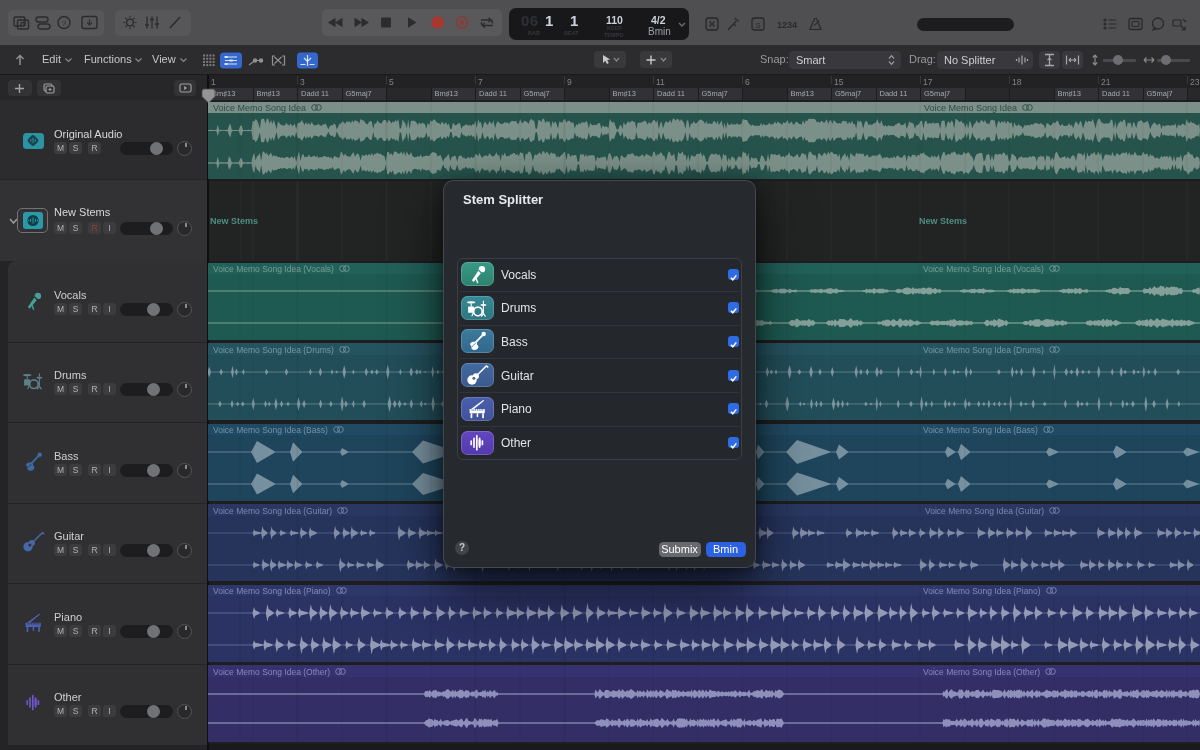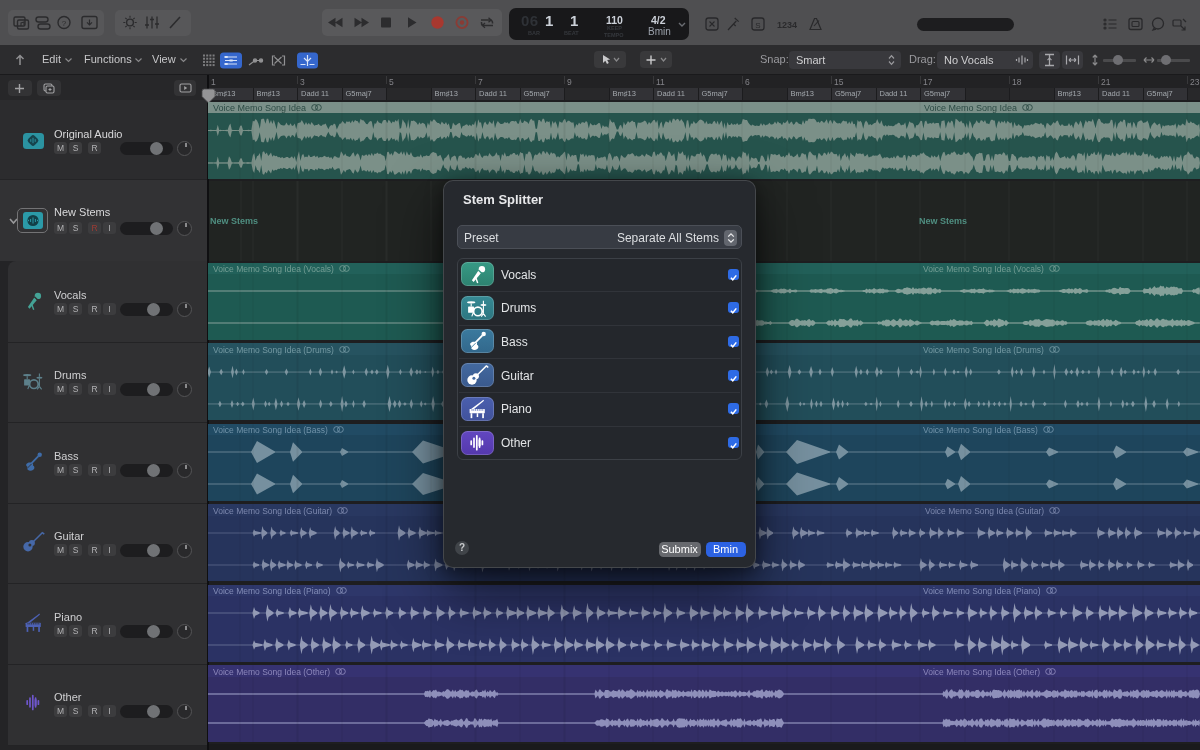--- a/index.html
+++ b/index.html
@@ -168,21 +168,21 @@
       </svg>
  <span class="abs" style="left:200px;top:8px">Snap:</span>
  <div class="abs" style="left:229px;top:6px;width:112px;height:18px;background:#39393d;border-radius:4px;color:#cfcfd1">
    <span class="abs" style="left:7px;top:2.5px">Smart</span>
    <svg class="abs" style="left:98px;top:3px" width="9" height="12" viewBox="0 0 9 12">
           <path d="M2 4.5 l2.5-2.8 2.5 2.8 M2 7.5 l2.5 2.8 2.5-2.8" stroke="#9a9a9e" stroke-width="1.2" fill="none"></path>
         </svg>
  </div>
  <span class="abs" style="left:349px;top:8px">Drag:</span>
  <div class="abs" style="left:377px;top:6px;width:96px;height:18px;background:#39393d;border-radius:4px;color:#cfcfd1">
-   <span class="abs" style="left:7px;top:2.5px">No Vocals</span>
+   <span class="abs" style="left:7px;top:2.5px">No Splitter</span>
    <svg class="abs" style="left:83px;top:3px" width="9" height="12" viewBox="0 0 9 12">
           <path d="M2 4.5 l2.5-2.8 2.5 2.8 M2 7.5 l2.5 2.8 2.5-2.8" stroke="#9a9a9e" stroke-width="1.2" fill="none"></path>
         </svg>
  </div>
  <div class="abs" style="left:452px;top:6px;width:20px;height:18px;background:#39393d;border-radius:4px"></div>
  <svg class="abs" style="left:455px;top:9px" width="14" height="12" viewBox="0 0 14 12">
         <path d="M7 1.5 v9 M4 3.5 v5 M10 3.5 v5 M1.5 5 v2 M12.5 5 v2" stroke="#a8a8ac" stroke-width="1.2"></path>
       </svg>
  <div class="abs" style="left:479px;top:6px;width:21px;height:18px;background:#39393d;border-radius:4px"></div>
  <svg class="abs" style="left:483px;top:8px" width="13" height="14" viewBox="0 0 13 14">
@@ -1113,28 +1113,20 @@
       </svg></div>
     <div class="abs" style="left:923px;top:666.5px;font-size:8.5px;color:#9893c5;opacity:.88;white-space:nowrap">Voice Memo Song Idea (Other)<svg width="11" height="9" viewBox="0 0 11 9" style="vertical-align:-1px;margin-left:5px">
         <circle cx="3.6" cy="4.5" r="2.9" fill="none" stroke="#9893c5" stroke-width="0.9"></circle>
         <circle cx="7.4" cy="4.5" r="2.9" fill="none" stroke="#9893c5" stroke-width="0.9"></circle>
       </svg></div>
     <div class="abs" style="left:209px;top:744px;width:991px;height:6px;background:#1a1a1c"></div>
     <div class="abs" style="left:443px;top:180px;width:313px;height:388px;background:#26292e;
 border:1px solid rgba(255,255,255,0.14);border-radius:10px;box-shadow:0 22px 55px rgba(0,0,0,0.6),0 4px 18px rgba(0,0,0,0.45)"></div>
     <div class="abs" style="left:443px;top:180px;width:313px;height:456px">
       <span class="abs" style="left:20px;top:12px;font-size:13px;font-weight:bold;color:#e8e9eb">Stem Splitter</span>
-      <div class="abs" style="left:14px;top:45px;width:285px;height:24px;background:#373b43;border:1px solid #4b4f57;border-radius:5px">
-<span class="abs" style="left:6px;top:5px;font-size:12px;color:#dcdee1">Preset</span>
-<span class="abs" style="right:22px;top:5px;font-size:12px;color:#dcdee1">Separate All Stems</span>
-<div class="abs" style="right:4px;top:4px;width:13px;height:16px;background:#62666e;border-radius:4px"></div>
-<svg class="abs" style="right:5.5px;top:6px" width="10" height="12" viewBox="0 0 10 12">
-          <path d="M2.2 4.6 L5 1.8 L7.8 4.6 M2.2 7.4 L5 10.2 L7.8 7.4" stroke="#e8e9eb" stroke-width="1.3" fill="none"></path>
-        </svg>
-</div>
       <div class="abs" style="left:14px;top:78px;width:285px;height:202px;background:#24272c;border:1px solid #3c4046;border-radius:6px"></div>
       <div class="abs" style="left:18px;top:82.0px;width:33px;height:24px;border-radius:6.5px;background:linear-gradient(180deg,#379a85,#2d8270);box-shadow:inset 0 0 0 1px rgba(255,255,255,0.18)">
         <svg class="abs" style="left:0;top:0" width="33" height="24" viewBox="0 0 33 23.5">
           <circle cx="20.9" cy="6.9" r="3.2" fill="#fff"></circle>
           <path d="M17.3 8.6 L19.9 11.1 L12.6 19.7 L10.9 18.1 Z" fill="#fff"></path>
           <path d="M17.6 8 L20.8 11" stroke="#379a85" stroke-width="1.3"></path>
           <path d="M14.9 15.7 L16.7 20.7" stroke="#fff" stroke-width="1.4" fill="none"></path>
         </svg>
       </div>
       <span class="abs" style="left:58px;top:87.5px;font-size:12px;color:#e2e4e6">Vocals</span>

